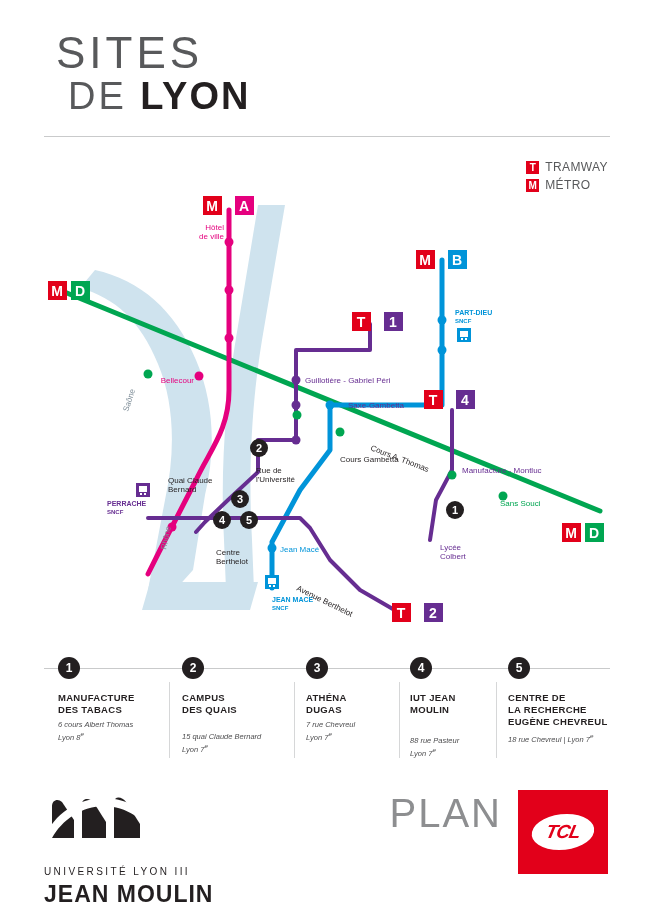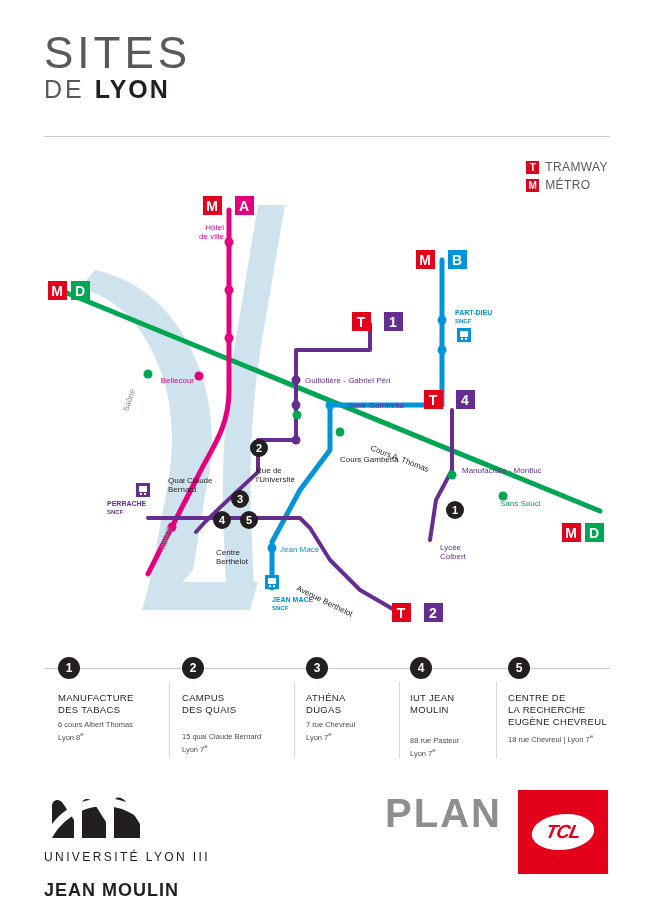--- a/index.html
+++ b/index.html
@@ -17,27 +17,29 @@
   .header {
     position: absolute;
     left: 44px; top: 30px; width: 566px;
   }
   .title-line1 {
     font-size: 44px;
     letter-spacing: 4px;
     font-weight: 300;
     color: #58595b;
     line-height: 1.05;
+    margin-left: 12px;
   }
   .title-line2 {
-    font-size: 25px;
+    font-size: 38px;
     letter-spacing: 3px;
     font-weight: 300;
     color: #58595b;
     line-height: 1.1;
+    margin-left: 24px;
   }
   .title-line2 b {
     font-weight: 700;
     color: #231f20;
     letter-spacing: 2px;
   }
   .header-rule {
     position: absolute;
     left: 44px; top: 136px;
     width: 566px; height: 1px;
@@ -86,44 +88,45 @@
   }
   .idx-badge {
     position:absolute; top:-11px; left:0;
     width:22px; height:22px; border-radius:50%;
     background:#231f20; color:#fff;
     font-size:12px; font-weight:700;
     text-align:center; line-height:22px;
   }
   .idx-name {
     position:absolute; top:24px; left:0;
-    font-size:9.5px; font-weight:400; letter-spacing:.3px;
+    font-size:9.5px; font-weight:700; letter-spacing:.3px;
     line-height:1.25; color:#231f20;
     text-transform: uppercase;
     width: 112px;
   }
   .idx-addr {
     position:absolute; left:0;
     font-size:7.5px; line-height:1.3; color:#4d4d4f;
     width: 112px;
+    font-style: italic;
   }
 
   
   .footer { position:absolute; left:0; top:780px; width:652px; height:135px; }
   .univ-block { position:absolute; left:44px; top:10px; }
   .univ-sub {
-    font-size:12px; letter-spacing:2.4px; color:#231f20; margin-top:0;
+    font-size:10px; letter-spacing:2.4px; color:#231f20; margin-top:16px;
   }
   .univ-name {
-    font-size:18px; font-weight:700; letter-spacing:1px; color:#231f20; margin-top:16px;
+    font-size:23px; font-weight:700; letter-spacing:1px; color:#231f20; margin-top:4px;
   }
   .plan-text {
     position:absolute; right:150px; top:12px;
     text-align:right;
-    font-size:40px; font-weight:700; letter-spacing:2px;
+    font-size:40px; font-weight:400; letter-spacing:2px;
     color:#8d8e90; line-height:1.05;
   }
   .tcl-box {
     position:absolute; right:44px; top:10px;
     width:90px; height:84px; background:#e2001a;
     display:flex; align-items:center; justify-content:center;
   }
   .tcl-oval {
     width:62px; height:36px; background:#fff; border-radius:50%/50%;
     display:flex; align-items:center; justify-content:center;

